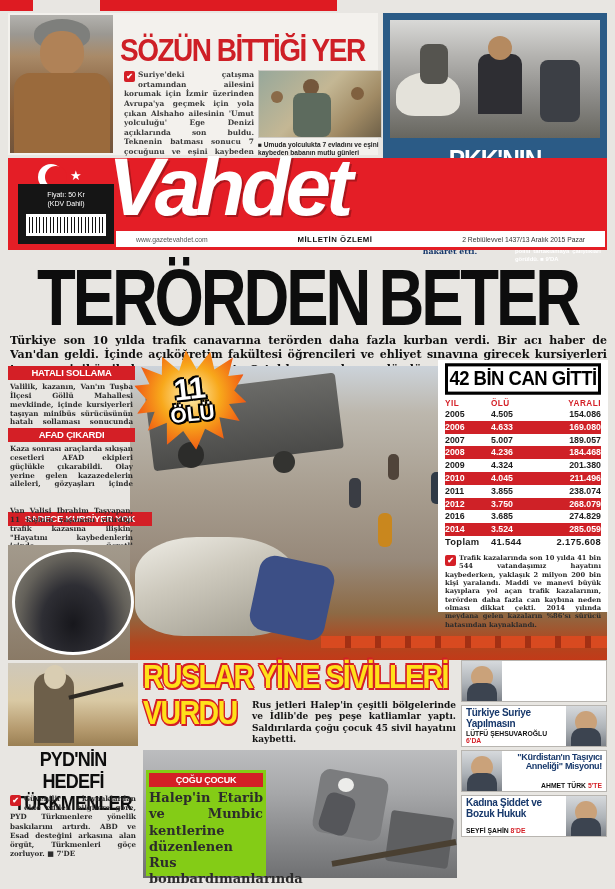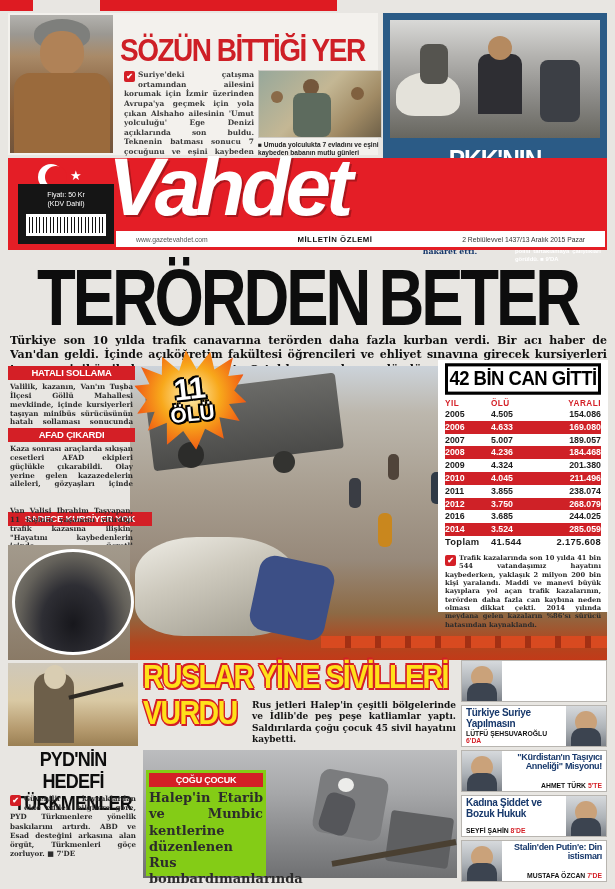--- a/index.html
+++ b/index.html
@@ -328,21 +328,21 @@
           <span class="t-c3">238.074</span>
         </div>
         <div class="trow hl">
           <span class="t-c1">2012</span>
           <span class="t-c2">3.750</span>
           <span class="t-c3">268.079</span>
         </div>
         <div class="trow">
           <span class="t-c1">2016</span>
           <span class="t-c2">3.685</span>
-          <span class="t-c3">244.025</span>
+          <span class="t-c3">274.829</span>
         </div>
         <div class="trow hl">
           <span class="t-c1">2014</span>
           <span class="t-c2">3.524</span>
           <span class="t-c3">285.059</span>
         </div>
         <div class="trow total">
           <span class="t-c1">Toplam</span>
           <span class="t-c2">41.544</span>
           <span class="t-c3">2.175.608</span>
@@ -400,21 +400,14 @@
       <div class="nm"><span>AHMET TÜRK</span> <span class="pg">5'TE</span></div>
     </div>
   </div>
   <div class="card" style="top:795px;">
     <div class="ct">
       <div class="title">Kadına Şiddet ve Bozuk Hukuk</div>
       <div class="nm"><span>SEYFİ ŞAHİN</span> <span class="pg">8'DE</span></div>
     </div>
     <div class="headshot"></div>
   </div>
-  <div class="card right-al" style="top:840px;">
-    <div class="headshot"></div>
-    <div class="ct">
-      <div class="title sm">Stalin'den Putin'e: Din istismarı</div>
-      <div class="nm"><span>MUSTAFA ÖZCAN</span> <span class="pg">7'DE</span></div>
-    </div>
-  </div>
 
 </div>
 
 </body></html>

